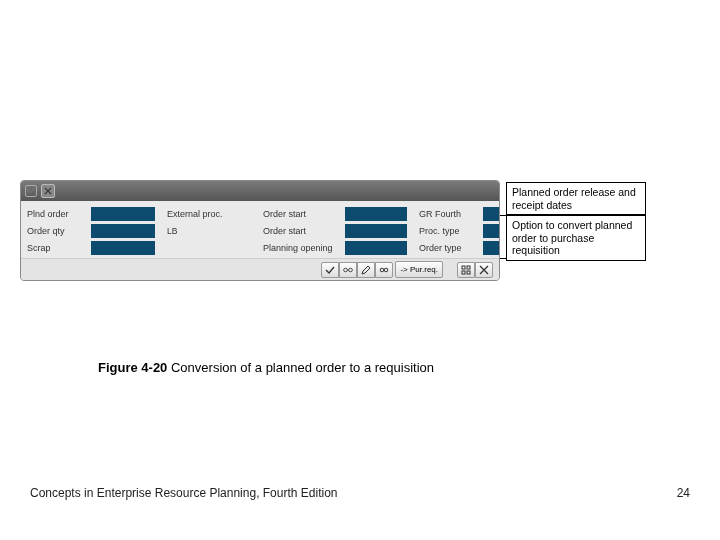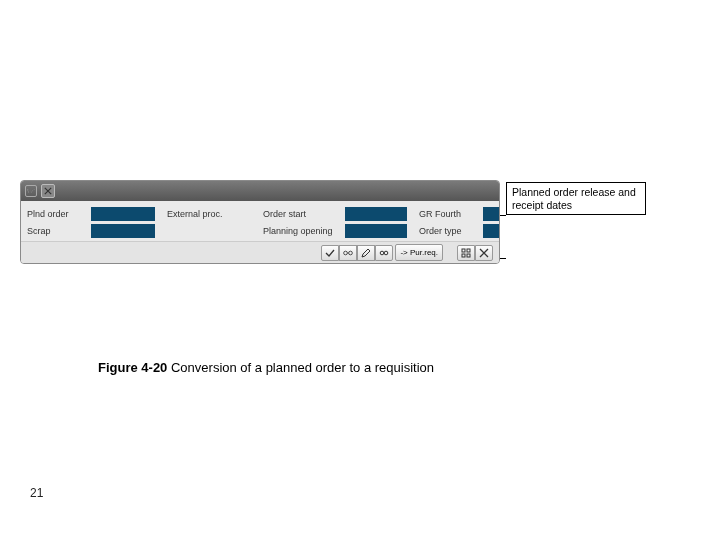--- a/index.html
+++ b/index.html
@@ -170,20 +170,30 @@
         <span class="lbl">Plnd order</span>
         <span class="val">0000305270</span>
         <span class="lbl">External proc.</span>
         <span></span>
         <span class="lbl">Order start</span>
         <span class="val">01/23/2011</span>
         <span class="lbl">GR Fourth</span>
         <span class="val ro">0</span>
       </div>
       <div class="row">
+        <span class="lbl">Order qty</span>
+        <span class="val">44,000</span>
+        <span class="unit">LB</span>
+        <span></span>
+        <span class="lbl">Order start</span>
+        <span class="val">01/22/2011</span>
+        <span class="lbl">Proc. type</span>
+        <span class="val ro">F</span>
+      </div>
+      <div class="row">
         <span class="lbl">Scrap</span>
         <span class="val">0</span>
         <span></span>
         <span></span>
         <span class="lbl">Planning opening</span>
         <span class="val">05/20/2011</span>
         <span class="lbl">Order type</span>
         <span class="val ro">NB</span>
       </div>
     </div>
@@ -234,21 +244,23 @@
       </span>
     </div>
   </div>
 </div>
 
 <div class="callout-line1"></div>
 <div class="callout-line2"></div>
 
 <div class="callouts">
   <div class="callout">Planned order release and receipt dates</div>
+  <div class="callout">Option to convert planned order to purchase requisition</div>
 </div>
 
 <div class="caption">
   <span class="figno">Figure 4-20</span><span>  Conversion of a planned order to a requisition</span>
 </div>
 
 <div class="footer">
-  <span>21</span>
+  <span>Concepts in Enterprise Resource Planning, Fourth Edition</span>
+  <span>24</span>
 </div>
 
 </body></html>

